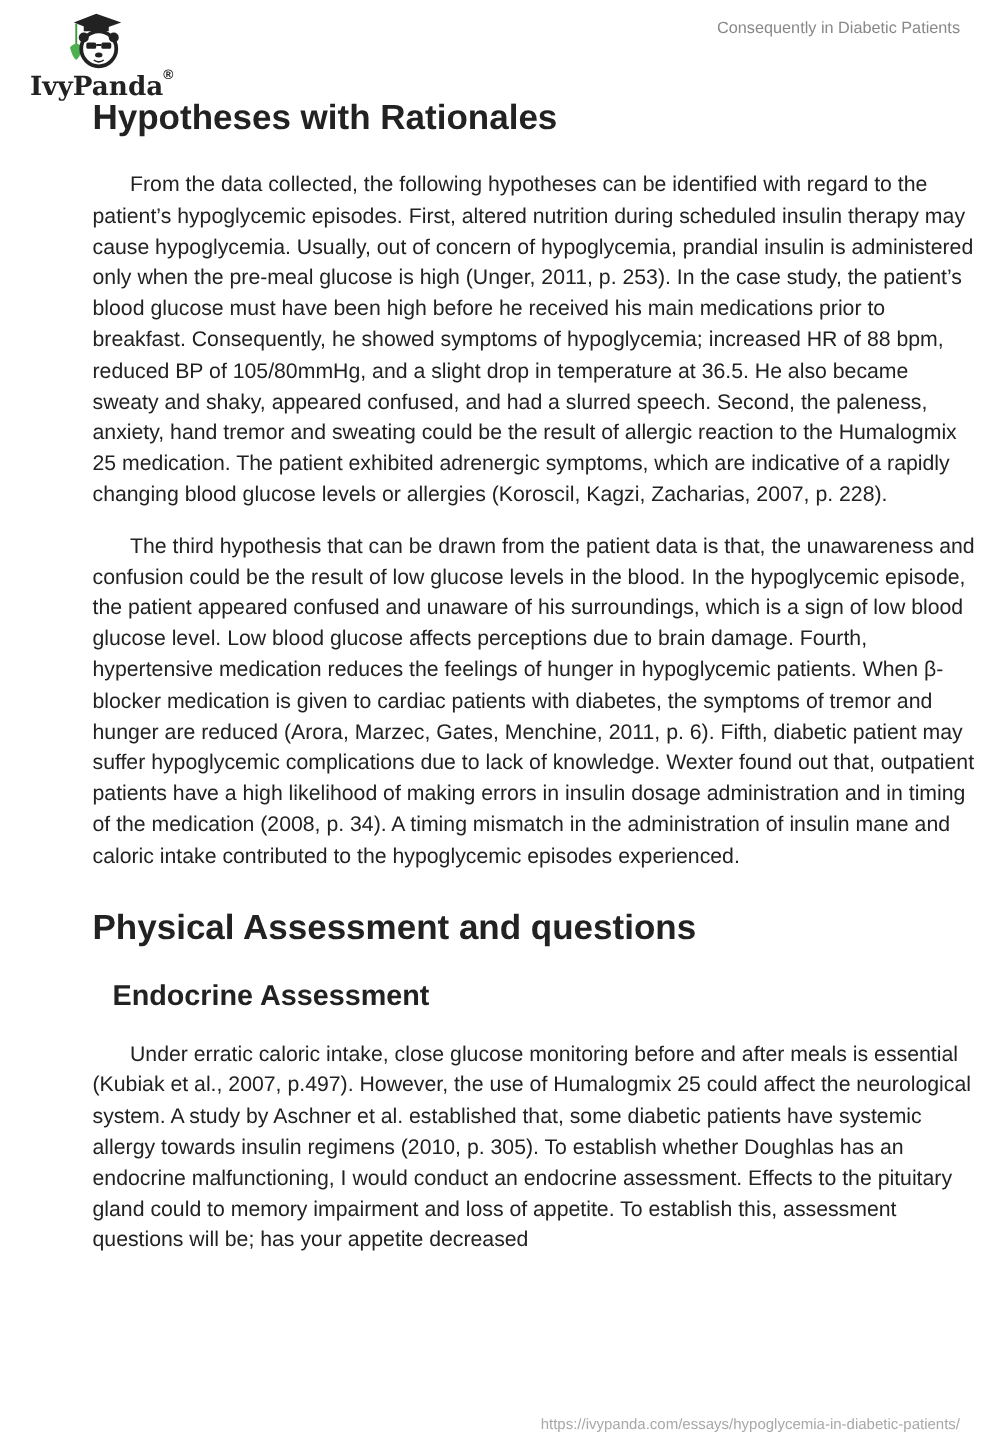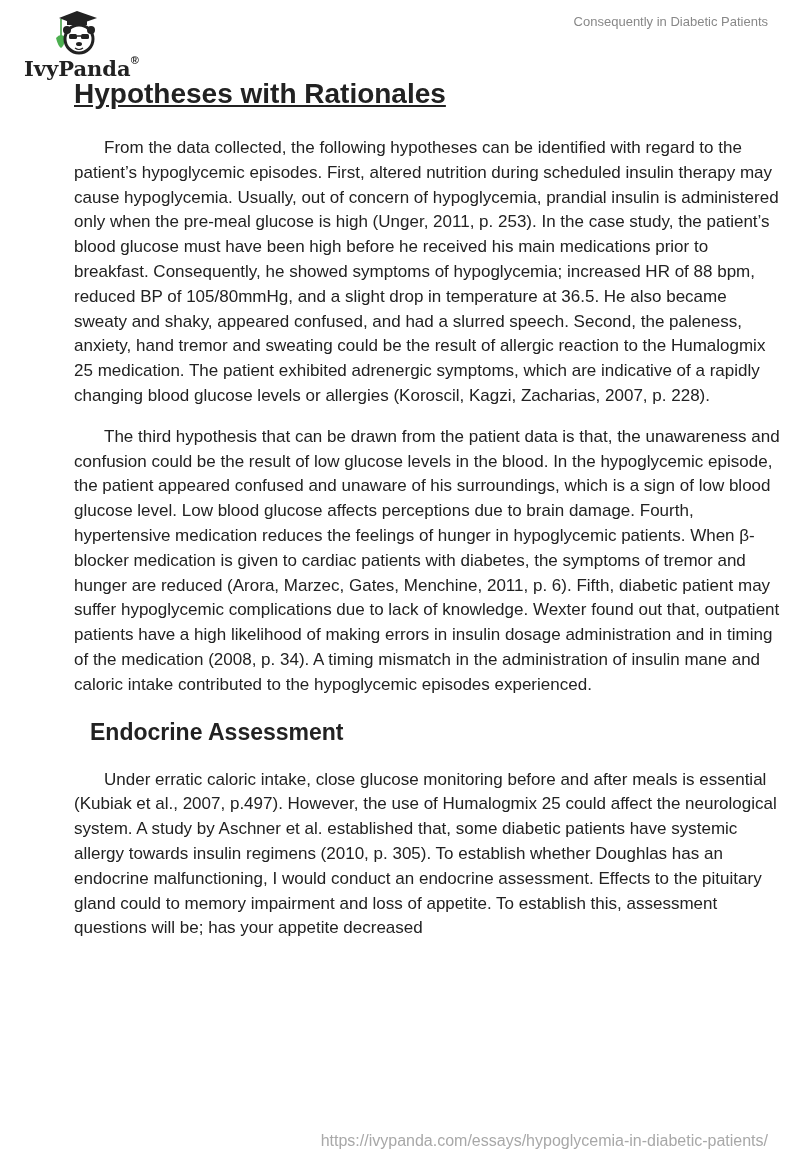--- a/index.html
+++ b/index.html
@@ -5,24 +5,24 @@
   html, body { margin: 0; padding: 0; background: #ffffff; }
   body { width: 800px; height: 1160px; position: relative; overflow: hidden;
          font-family: "Liberation Sans", sans-serif; color: #222222; }
   .header { position: absolute; left: 0; top: 0; width: 800px; height: 60px; }
   .logo { position: absolute; left: 16px; top: 8px; display: flex; align-items: center; flex-direction: column; }
   .logo-icon { width: 52px; height: 48px; }
   .logo-text { font-family: "DejaVu Serif", serif; font-weight: bold; font-size: 21px; color: #222; margin-left: 8px; letter-spacing: 0px; }
   .logo-reg { font-size: 11px; vertical-align: top; position: relative; top: -2px; font-family: "Liberation Sans", sans-serif; font-weight: bold; }
   .doc-title { position: absolute; right: 32px; top: 14px; font-size: 13px; color: #888888; }
   .content { position: absolute; left: 74px; top: 70px; width: 710px; }
-  h1 { font-size: 28px; font-weight: bold; margin: 0; color: #222; line-height: 40px; text-decoration: underline; }
+  h1 { font-size: 28px; font-weight: bold; margin: 0; color: #222; line-height: 40px; }
   h2 { font-size: 23px; font-weight: bold; margin: 16px; color: #222; line-height: 32px; }
   p { font-size: 17px; line-height: 24.8px; margin: 0; text-indent: 30px; color: #222; }
-  .footer-url { position: absolute; right: 32px; top: 1132px; font-size: 16px; color: #a8a8a8; }
+  .footer-url { position: absolute; right: 32px; top: 1132px; font-size: 12px; color: #a8a8a8; }
 </style>
 </head>
 <body>
 
 <div class="header">
   <div class="logo">
     <svg class="logo-icon" viewBox="0 0 52 48">
 
       <polygon points="8,10 26,3 46,10 26,17" fill="#222"></polygon>
       <rect x="16" y="11" width="20" height="6" fill="#222"></rect>
@@ -43,17 +43,18 @@
     </svg>
     <span class="logo-text"><span>IvyPanda</span><span class="logo-reg">®</span></span>
   </div>
   <div class="doc-title">Consequently in Diabetic Patients</div>
 </div>
 
 <div class="content">
   <h1 style="margin-top:4px;">Hypotheses with Rationales</h1>
   <p style="margin-top:22px;">From the data collected, the following hypotheses can be identified with regard to the patient’s hypoglycemic episodes. First, altered nutrition during scheduled insulin therapy may cause hypoglycemia. Usually, out of concern of hypoglycemia, prandial insulin is administered only when the pre-meal glucose is high (Unger, 2011, p. 253). In the case study, the patient’s blood glucose must have been high before he received his main medications prior to breakfast. Consequently, he showed symptoms of hypoglycemia; increased HR of 88 bpm, reduced BP of 105/80mmHg, and a slight drop in temperature at 36.5. He also became sweaty and shaky, appeared confused, and had a slurred speech. Second, the paleness, anxiety, hand tremor and sweating could be the result of allergic reaction to the Humalogmix 25 medication. The patient exhibited adrenergic symptoms, which are indicative of a rapidly changing blood glucose levels or allergies (Koroscil, Kagzi, Zacharias, 2007, p. 228).</p>
   <p style="margin-top:16px;">The third hypothesis that can be drawn from the patient data is that, the unawareness and confusion could be the result of low glucose levels in the blood. In the hypoglycemic episode, the patient appeared confused and unaware of his surroundings, which is a sign of low blood glucose level. Low blood glucose affects perceptions due to brain damage. Fourth, hypertensive medication reduces the feelings of hunger in hypoglycemic patients. When β- blocker medication is given to cardiac patients with diabetes, the symptoms of tremor and hunger are reduced (Arora, Marzec, Gates, Menchine, 2011, p. 6). Fifth, diabetic patient may suffer hypoglycemic complications due to lack of knowledge. Wexter found out that, outpatient patients have a high likelihood of making errors in insulin dosage administration and in timing of the medication (2008, p. 34). A timing mismatch in the administration of insulin mane and caloric intake contributed to the hypoglycemic episodes experienced.</p>
+  <h1 style="margin-top:24px;">Physical Assessment and questions</h1>
   <h2 style="margin-top:18px;">Endocrine Assessment</h2>
   <p style="margin-top:20px;">Under erratic caloric intake, close glucose monitoring before and after meals is essential (Kubiak et al., 2007, p.497). However, the use of Humalogmix 25 could affect the neurological system. A study by Aschner et al. established that, some diabetic patients have systemic allergy towards insulin regimens (2010, p. 305). To establish whether Doughlas has an endocrine malfunctioning, I would conduct an endocrine assessment. Effects to the pituitary gland could to memory impairment and loss of appetite. To establish this, assessment questions will be; has your appetite decreased</p>
 </div>
 
 <div class="footer-url">https://ivypanda.com/essays/hypoglycemia-in-diabetic-patients/</div>
 
 </body></html>

